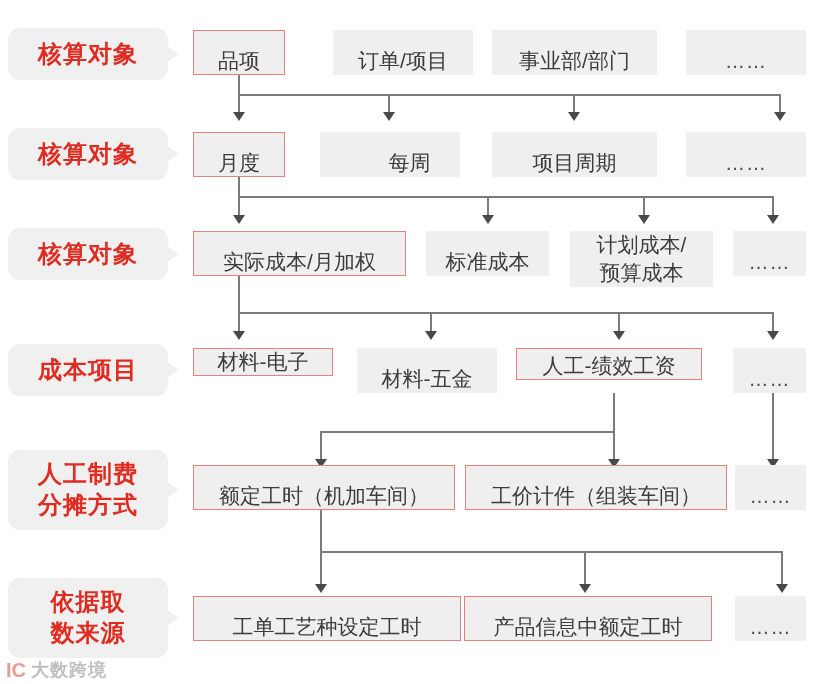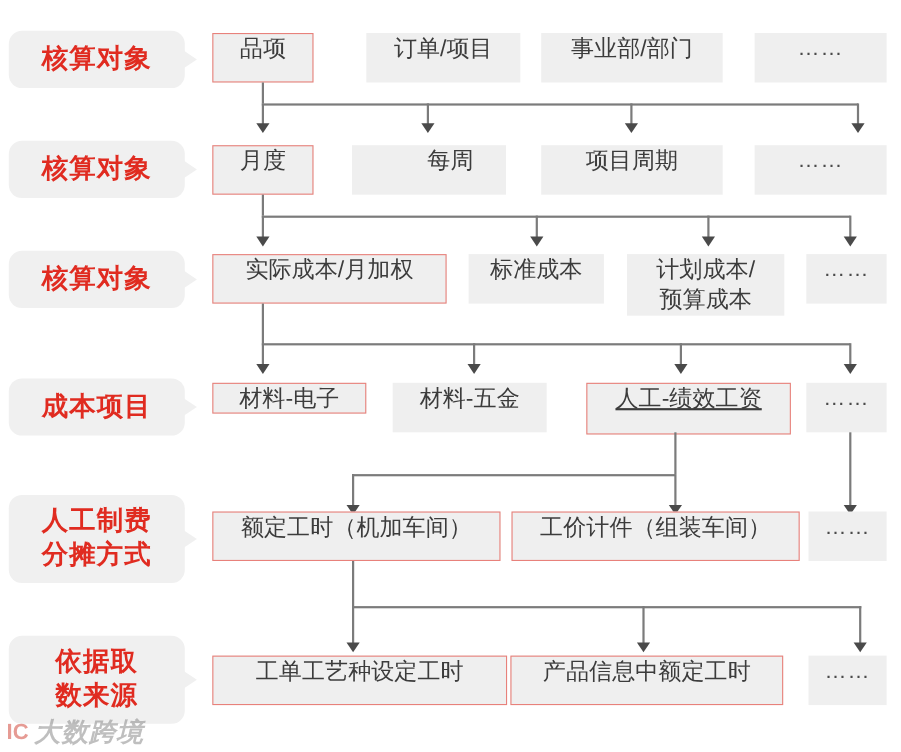--- a/index.html
+++ b/index.html
@@ -39,21 +39,21 @@
     border-left:12px solid #f0f0f0;
   }
 
   
   .node{
     position:absolute;
     background:#efefef;
     color:#3c3c3c;
     font-size:21px;
     display:flex;
-    align-items:flex-start;
+    align-items:flex-end;
     justify-content:center;
     text-align:center;
     line-height:1.3;
     box-sizing:border-box;
     border:1px solid transparent;
     white-space:pre-line;
   }
   .node.hl{
     border:1.6px solid #e8817b;
     background:#efefef;
@@ -79,21 +79,21 @@
   .watermark{
     position:absolute;
     left:6px;bottom:2px;
     display:flex;align-items:center;gap:5px;
     opacity:.55;
   }
   .watermark .wm-logo{
     font-size:20px;color:#d24a3d;font-weight:bold;line-height:1;
   }
   .watermark .wm-text{
-    font-size:24px;color:#8c8c8c;font-weight:bold;letter-spacing:1px;font-style:italic;
+    font-size:18px;color:#8c8c8c;font-weight:bold;letter-spacing:1px;
   }
 </style>
 </head>
 <body>
 
 <div id="stage">
 
   <div class="label-pill" style="left:8px;top:28px;width:160px;height:52px;">
     <span>核算对象</span>
     <span class="tail"></span>
@@ -186,21 +186,21 @@
     <span>成本项目</span>
     <span class="tail"></span>
   </div>
 
   <div class="node hl" style="left:193px;top:348px;width:140px;height:28px;">
     <span>材料-电子</span>
   </div>
   <div class="node" style="left:357px;top:348px;width:140px;height:45px;">
     <span>材料-五金</span>
   </div>
-  <div class="node hl" style="left:533px;top:348px;width:186px;height:47px;text-decoration:underline;">
+  <div class="node hl" style="left:516px;top:348px;width:186px;height:32px;">
     <span>人工-绩效工资</span>
   </div>
   <div class="node dots" style="left:733px;top:348px;width:73px;height:45px;">
     <span>……</span>
   </div>
 
   <div class="vline" style="left:613px;top:393px;height:38px;"></div>
   <div class="hline" style="left:320px;top:431px;width:294px;"></div>
   <div class="vline" style="left:320px;top:431px;height:31px;"></div>
   <div class="arrow" style="left:315px;top:459px;"></div>

